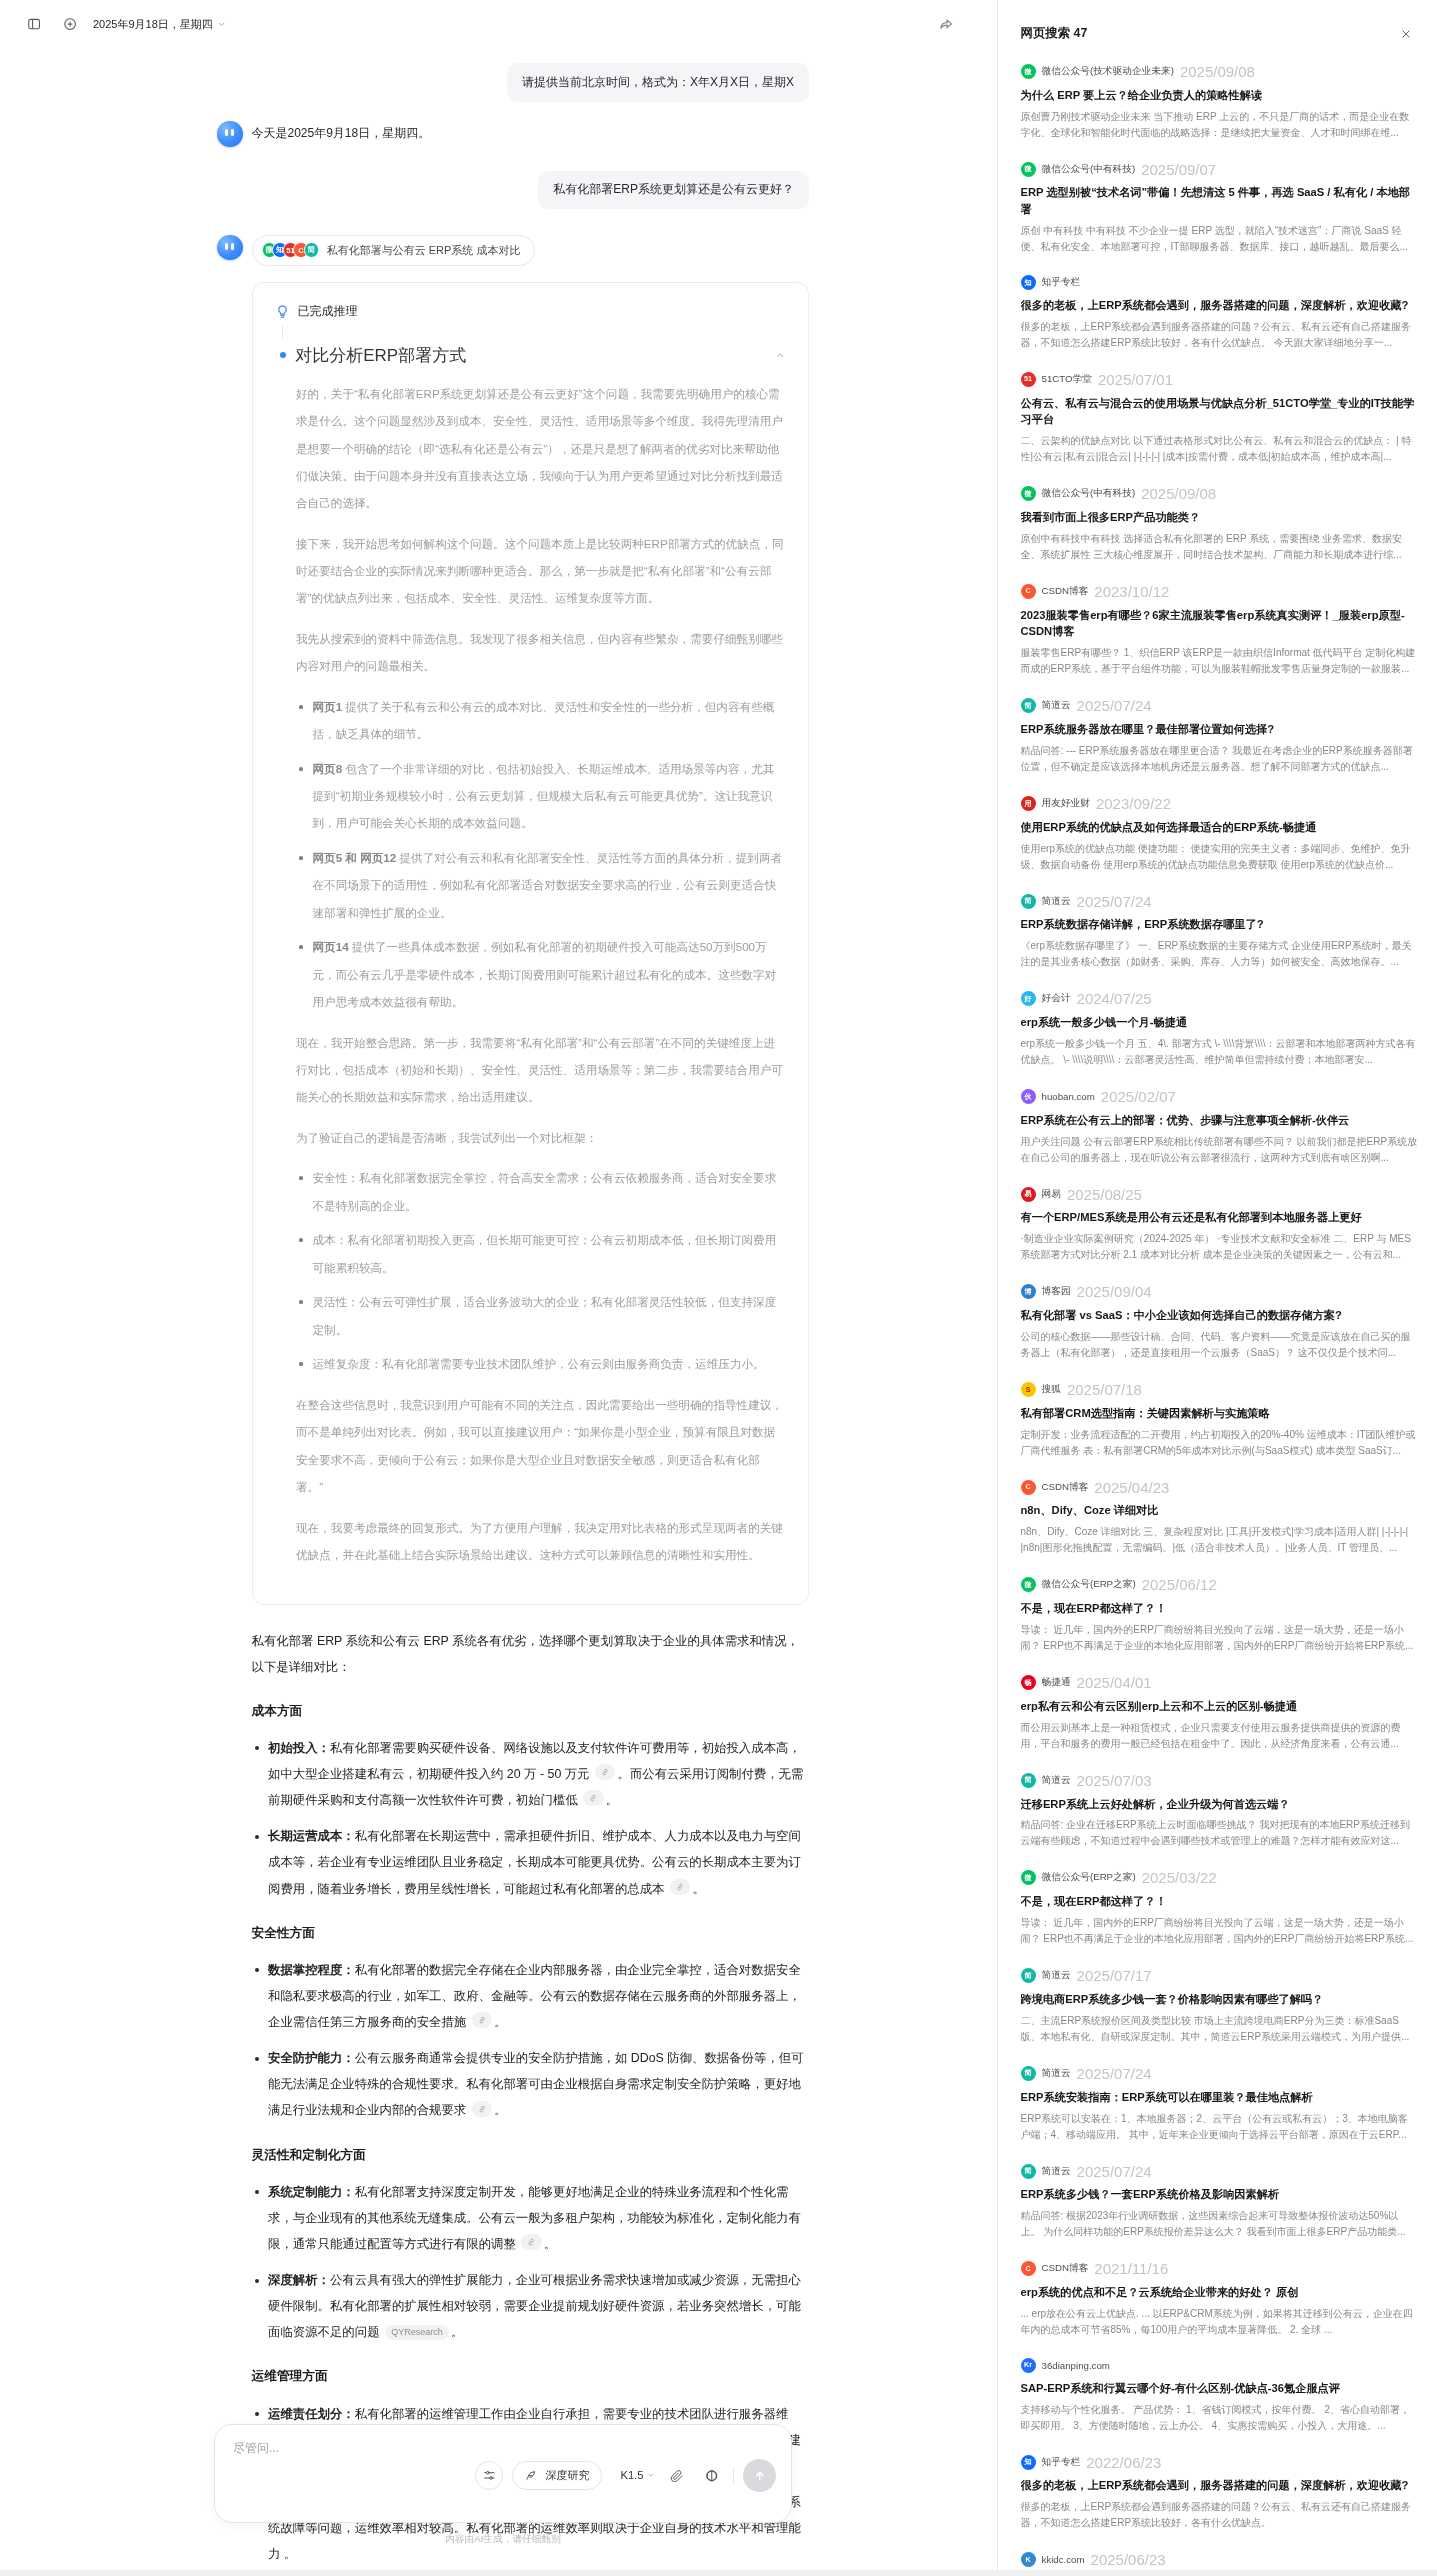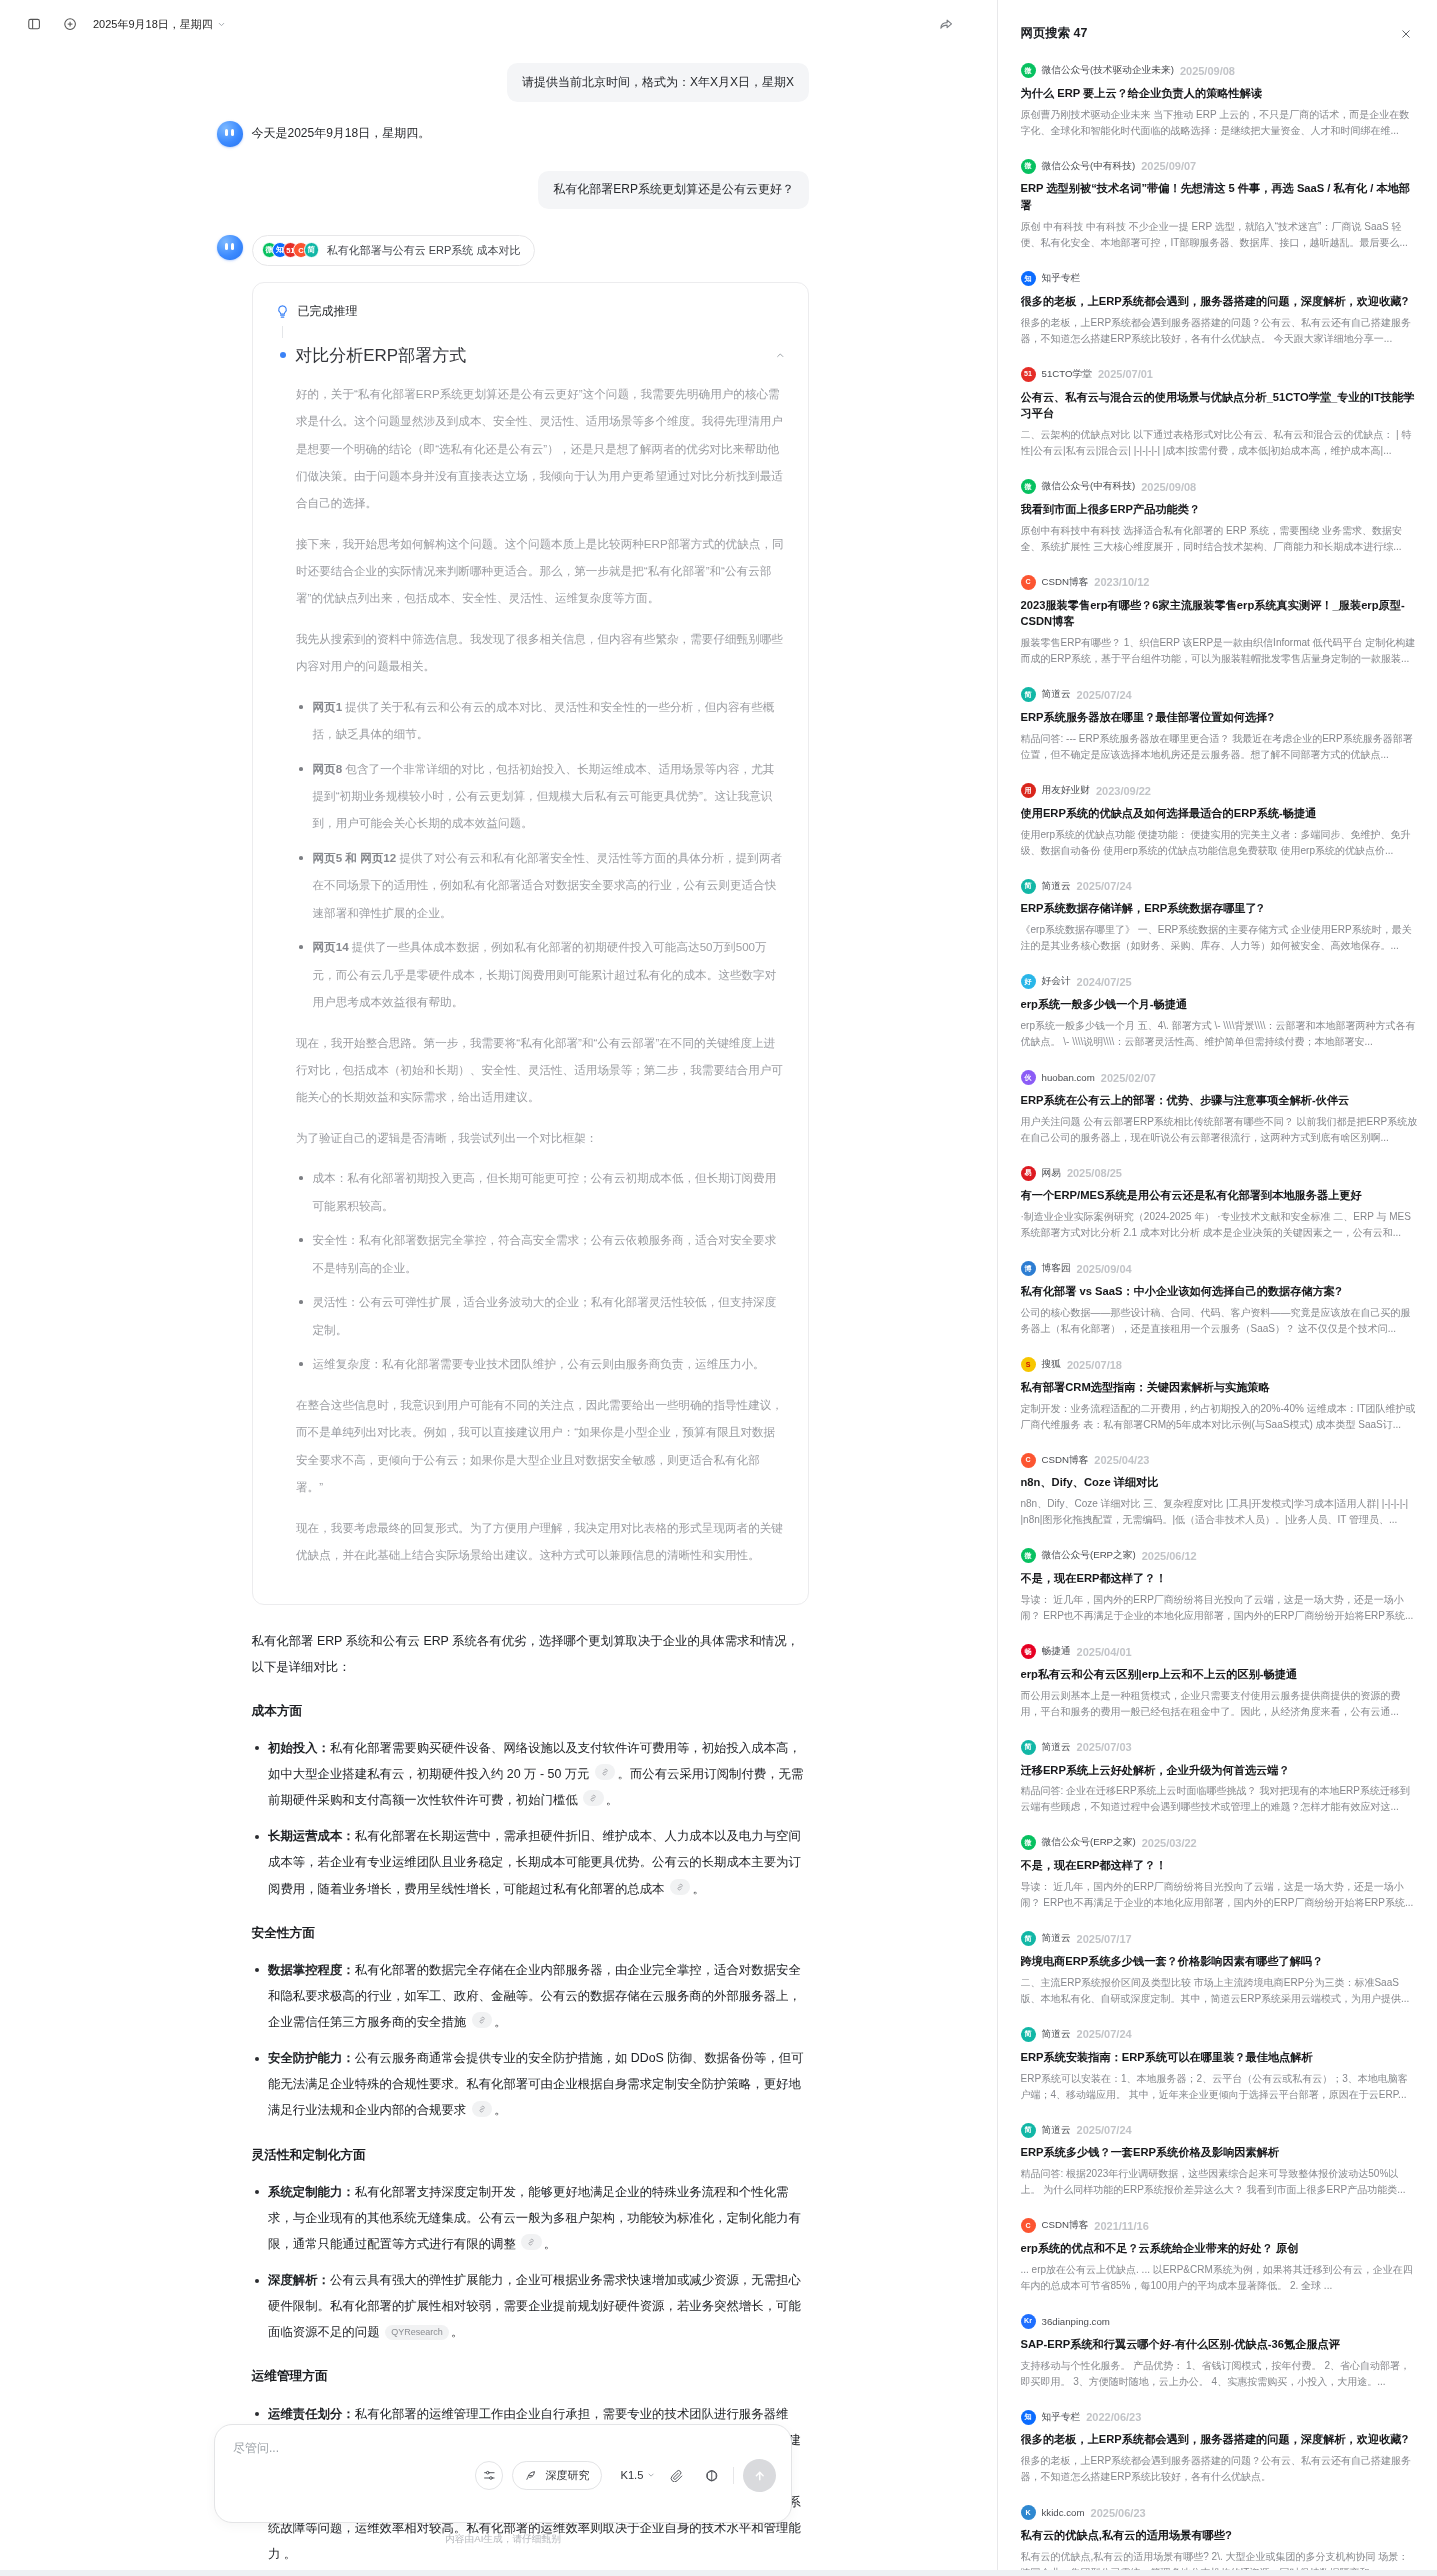--- a/index.html
+++ b/index.html
@@ -96,21 +96,21 @@
     border-left:0.7px solid #e8e8ea; padding:22.5px 19.5px 0 22.5px; }
   .sb-head { display:flex; align-items:center; margin-bottom:18px; }
   .sb-title { font-size:12.4px; font-weight:600; color:#1b1d21; }
   .sb-close { margin-left:auto; border:none; background:none; cursor:pointer; color:#606368;
     width:22.5px; height:22.5px; display:flex; align-items:center; justify-content:center; border-radius:4.5px; }
   .sb-item { margin-bottom:20px; cursor:pointer; }
   .sb-src { display:flex; align-items:center; gap:6px; margin-bottom:6.7px; }
   .sb-fav { width:15px; height:15px; border-radius:50%; display:inline-flex; align-items:center;
     justify-content:center; font-size:7.1px; font-weight:bold; flex:0 0 15px; }
   .sb-name { font-size:9.7px; color:#4b4d52;text-align:right; }
-  .sb-date { font-size:11px; color:#c2c4c8;font-weight:bold; }
+  .sb-date { font-size:15px; color:#c2c4c8; }
   .sb-t { font-size:11.2px; font-weight:700; color:#17181b; line-height:1.5; margin-bottom:5.2px;
     display:-webkit-box; -webkit-line-clamp:2; -webkit-box-orient:vertical; overflow:hidden; }
   .sb-s { font-size:10px; color:#85878c; line-height:1.6; display:-webkit-box;
     -webkit-line-clamp:2; -webkit-box-orient:vertical; overflow:hidden; }
 
   .bottom-strip { position:absolute; left:0; bottom:0; width:1438px; height:6px; background:#eef1f4; z-index:9; }
 </style>
 </head>
 <body>
 
@@ -205,22 +205,22 @@
                 <p>我先从搜索到的资料中筛选信息。我发现了很多相关信息，但内容有些繁杂，需要仔细甄别哪些内容对用户的问题最相关。</p>
                 <ul>
                   <li><b>网页1</b> 提供了关于私有云和公有云的成本对比、灵活性和安全性的一些分析，但内容有些概括，缺乏具体的细节。</li>
                   <li><b>网页8</b> 包含了一个非常详细的对比，包括初始投入、长期运维成本、适用场景等内容，尤其提到“初期业务规模较小时，公有云更划算，但规模大后私有云可能更具优势”。这让我意识到，用户可能会关心长期的成本效益问题。</li>
                   <li><b>网页5 和 网页12</b> 提供了对公有云和私有化部署安全性、灵活性等方面的具体分析，提到两者在不同场景下的适用性，例如私有化部署适合对数据安全要求高的行业，公有云则更适合快速部署和弹性扩展的企业。</li>
                   <li><b>网页14</b> 提供了一些具体成本数据，例如私有化部署的初期硬件投入可能高达50万到500万元，而公有云几乎是零硬件成本，长期订阅费用则可能累计超过私有化的成本。这些数字对用户思考成本效益很有帮助。</li>
                 </ul>
                 <p>现在，我开始整合思路。第一步，我需要将“私有化部署”和“公有云部署”在不同的关键维度上进行对比，包括成本（初始和长期）、安全性、灵活性、适用场景等；第二步，我需要结合用户可能关心的长期效益和实际需求，给出适用建议。</p>
                 <p>为了验证自己的逻辑是否清晰，我尝试列出一个对比框架：</p>
                 <ul>
+                  <li>安全性：私有化部署数据完全掌控，符合高安全需求；公有云依赖服务商，适合对安全要求不是特别高的企业。</li>
                   <li>成本：私有化部署初期投入更高，但长期可能更可控；公有云初期成本低，但长期订阅费用可能累积较高。</li>
-                  <li>安全性：私有化部署数据完全掌控，符合高安全需求；公有云依赖服务商，适合对安全要求不是特别高的企业。</li>
                   <li>灵活性：公有云可弹性扩展，适合业务波动大的企业；私有化部署灵活性较低，但支持深度定制。</li>
                   <li>运维复杂度：私有化部署需要专业技术团队维护，公有云则由服务商负责，运维压力小。</li>
                 </ul>
                 <p>在整合这些信息时，我意识到用户可能有不同的关注点，因此需要给出一些明确的指导性建议，而不是单纯列出对比表。例如，我可以直接建议用户：“如果你是小型企业，预算有限且对数据安全要求不高，更倾向于公有云；如果你是大型企业且对数据安全敏感，则更适合私有化部署。”</p>
                 <p>现在，我要考虑最终的回复形式。为了方便用户理解，我决定用对比表格的形式呈现两者的关键优缺点，并在此基础上结合实际场景给出建议。这种方式可以兼顾信息的清晰性和实用性。</p>
               </div>
           </div>
 
           <div class="answer">
               <p class="intro">私有化部署 ERP 系统和公有云 ERP 系统各有优劣，选择哪个更划算取决于企业的具体需求和情况，以下是详细对比：</p>

